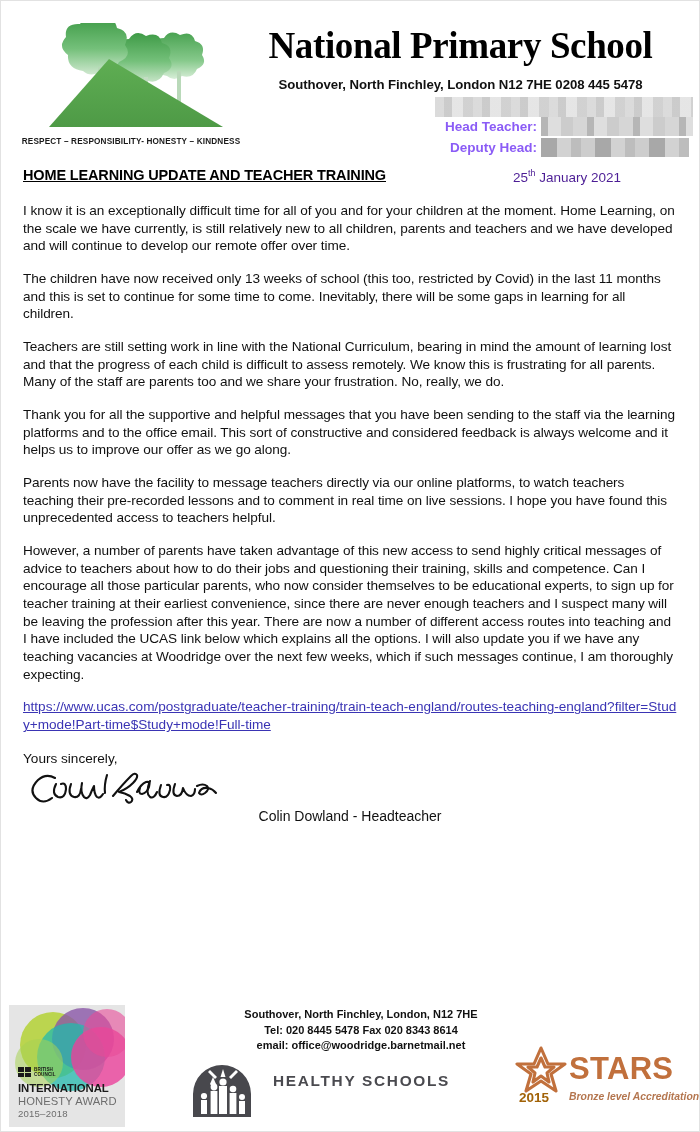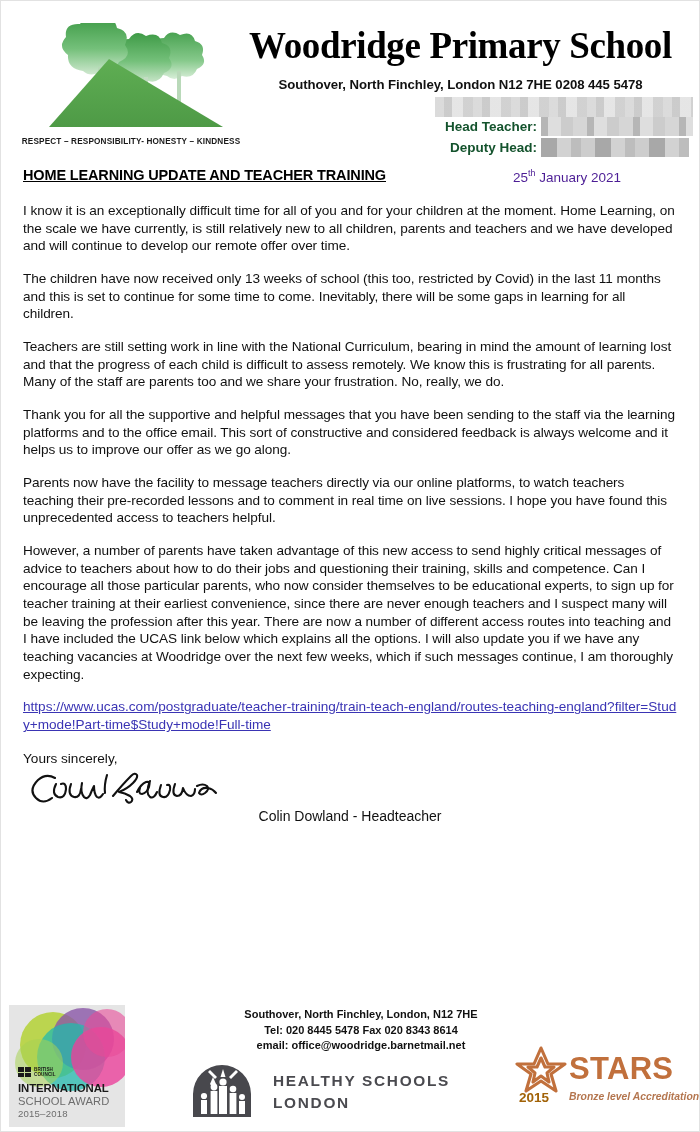--- a/index.html
+++ b/index.html
@@ -99,21 +99,21 @@
         #cfcfcf 28px, #cfcfcf 38px);
     opacity: .95;
   }
   .head-row {
     position: absolute;
     left: 0;
     width: 268px;
     height: 21px;
     font-size: 13.5px;
     font-weight: bold;
-    color: #14532d;
+    color: #8b5cf6;
     white-space: nowrap;
   }
   .head-row.r1 { top: 20px; }
   .head-row.r2 { top: 41px; }
   .head-label {
     position: absolute;
     left: 0;
     top: 2px;
     width: 112px;
     text-align: right;
@@ -375,21 +375,21 @@
         <g>
           <path d="M36 48 q-16 -2 -15 -16 q-11 -8 -2 -18 q-2 -14 14 -13 q8 -11 19 -4 q15 -6 18 8 q14 3 8 17 q8 11 -6 17 q-6 12 -18 9 q-10 7 -18 0 z" fill="url(#gTree)"></path>
           <rect x="51" y="44" width="4" height="40" fill="#b7d8b7"></rect>
         </g>
 
         <path d="M2 104 L62 36 L176 104 Z" fill="url(#gHill)"></path>
       </svg>
       <div class="logo-motto">RESPECT – RESPONSIBILITY- HONESTY – KINDNESS</div>
     </div>
 
-    <div class="school-name">Woodridge Primary School</div>
+    <div class="school-name">National Primary School</div>
     <div class="school-address">Southover, North Finchley, London N12 7HE 0208 445 5478</div>
 
     <div class="head-block">
       <div class="redact-wide"></div>
       <div class="head-row r1">
         <span class="head-label">Head Teacher:</span>
         <span class="redact r1"></span>
       </div>
       <div class="head-row r2">
         <span class="head-label">Deputy Head:</span>
@@ -459,21 +459,21 @@
             <i></i>
             <i></i>
             <i></i>
           </span>
         <span class="bc-text">
           <span>BRITISH</span><br>
           <span>COUNCIL</span>
         </span>
       </div>
       <div class="isa-l1">INTERNATIONAL</div>
-      <div class="isa-l2">SCHOOL AWARD</div>
+      <div class="isa-l2">HONESTY AWARD</div>
       <div class="isa-l3">2015–2018</div>
     </div>
 
     <div class="contact">
       <div>Southover, North Finchley, London, N12 7HE</div>
       <div>Tel: 020 8445 5478  Fax 020 8343 8614</div>
       <div>email: office@woodridge.barnetmail.net</div>
     </div>
 
     <div class="hsl">
@@ -491,21 +491,20 @@
           <path d="M24 16 l-7 -7 2 -2 7 7 z"></path>
           <path d="M40 16 l7 -7 -2 -2 -7 7 z"></path>
           <circle cx="42" cy="26" r="3.3"></circle>
           <path d="M38.6 30 h6.8 v21 h-6.8 z"></path>
           <circle cx="51" cy="34" r="3"></circle>
           <path d="M48 38 h6 v13 h-6 z"></path>
         </g>
       </svg>
       <div class="hsl-text">
         <div>HEALTHY SCHOOLS</div>
-        <div>LONDON</div>
       </div>
     </div>
 
     <div class="stars">
       <svg class="stars-mark" viewBox="0 0 52 50">
         <g fill="none" stroke="#c1703c" stroke-width="3.1" stroke-linejoin="round">
           <path d="M26 3 L33 19 L50 19 L36 29 L41 46 L26 36 L11 46 L16 29 L2 19 L19 19 Z"></path>
           <path d="M26 13 L30 22 L39 22 L32 28 L34 37 L26 31 L18 37 L20 28 L13 22 L22 22 Z"></path>
         </g>
       </svg>

